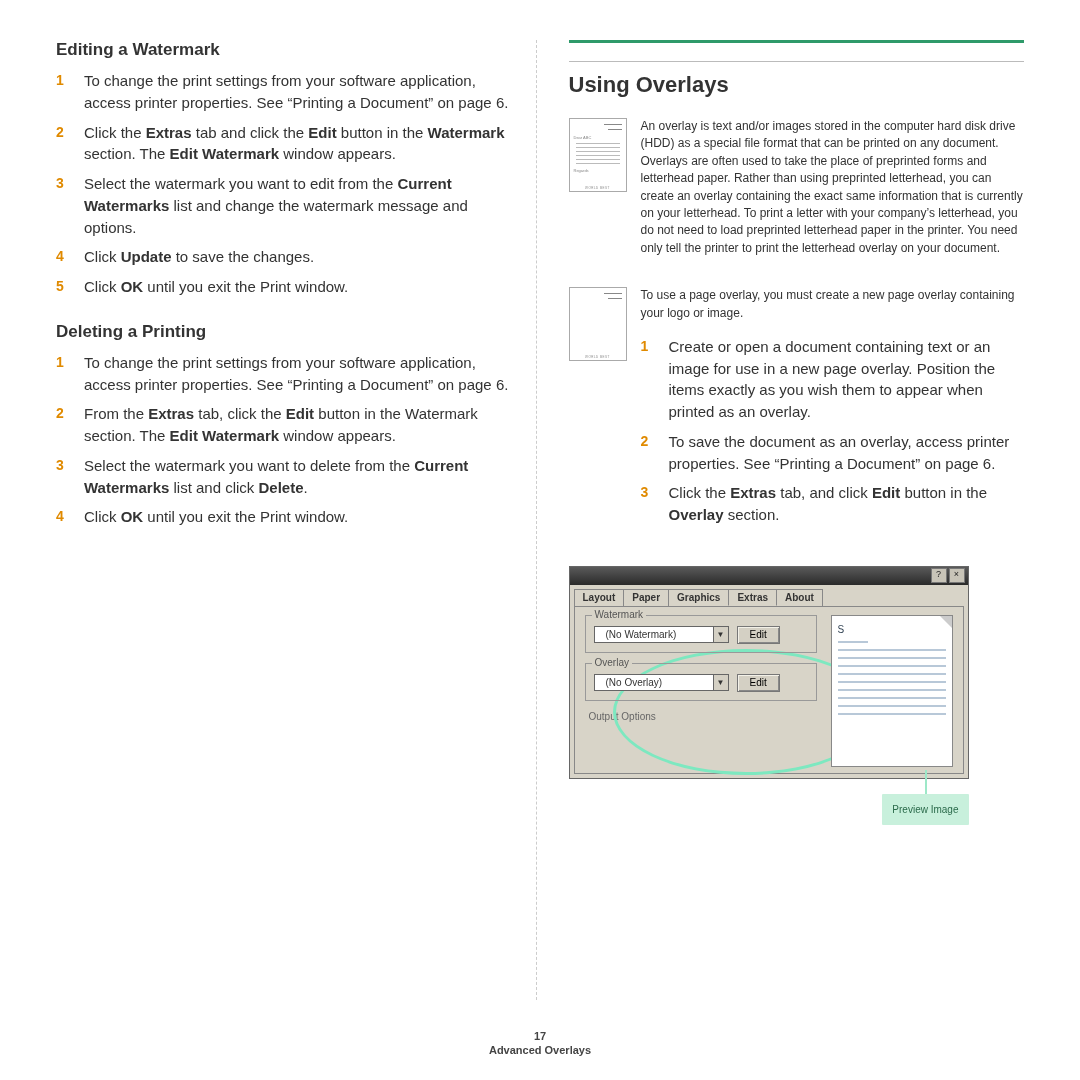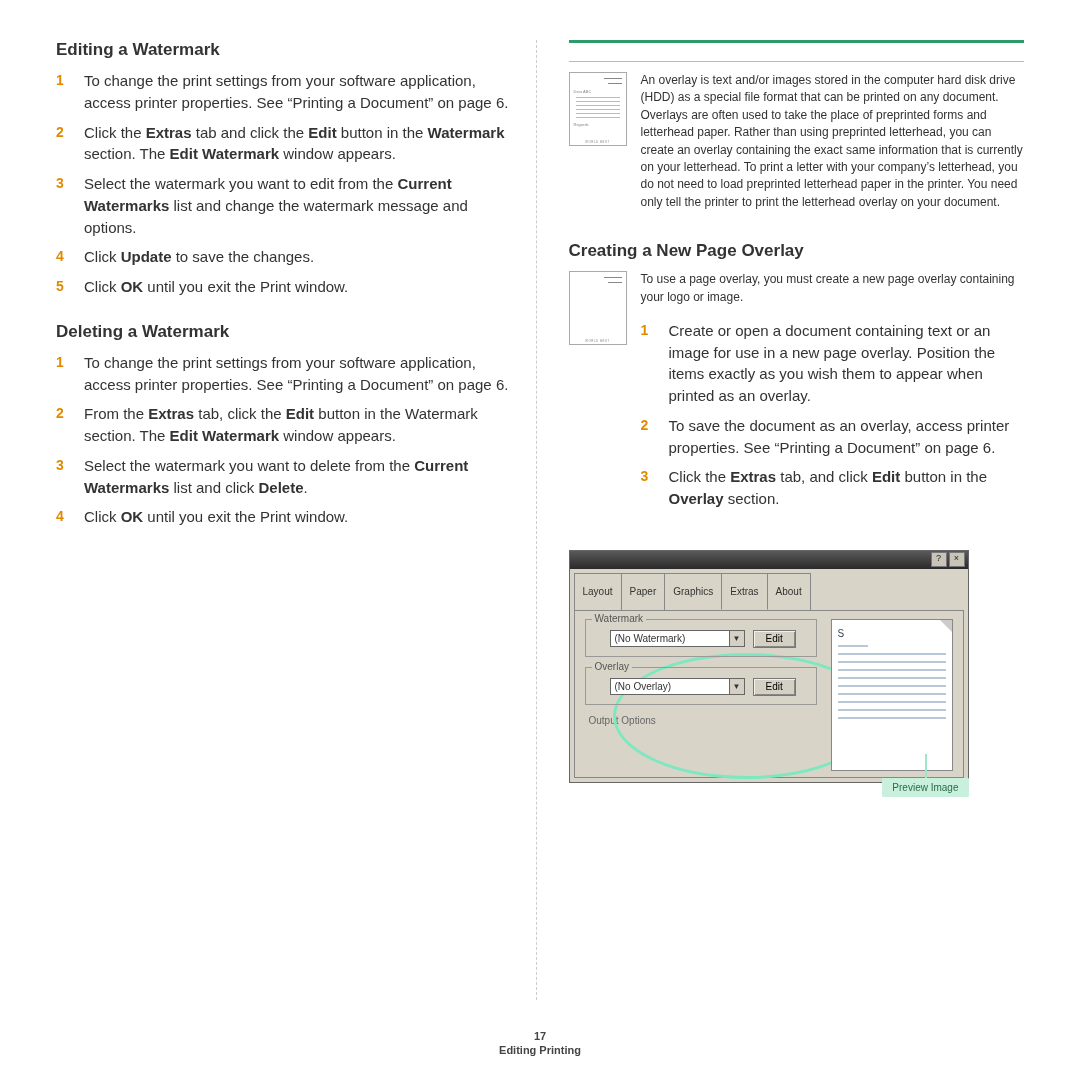--- a/index.html
+++ b/index.html
@@ -138,44 +138,44 @@
     gap:2px;
   }
   .titlebar .btn {
     width:14px; height:13px; background:#c8c4b8; border:1px solid #777;
     font-size:9px; line-height:11px; text-align:center; color:#222;
   }
   .tabs {
     display:flex; padding: 4px 4px 0 4px; font-size:10px;
   }
   .tab {
-    padding: 12px 8px; border:1px solid #888; border-bottom:none;
-    background:#d8d4c8; margin-right:-1px; color:#333;
+    padding: 2px 8px; border:1px solid #888; border-bottom:none;
+    background:#d8d4c8; margin-right:-1px; color:#333;font-weight:bold;
   }
   .tab.active { background:#d8d4c8; position:relative; z-index:2; border-bottom:1px solid #d8d4c8;}
   .panel {
     border:1px solid #888; margin:0 4px 4px 4px; padding: 8px 10px 6px 10px;
     display:flex; gap:14px;
   }
   .panel-left { flex:1; }
   .fieldset {
     border:1px solid #999; padding: 10px 8px 8px 8px; margin-bottom:10px;
     position:relative;
   }
   .fieldset .legend {
     position:absolute; top:-7px; left:6px; background:#d8d4c8;
     padding:0 3px; font-size:10px; color:#555;
   }
   .combo {
     display:flex; align-items:center;
   }
   .combo .sel {
     border:1px solid #666; background:#fff; height:17px; font-size:10px;
-    padding:1px 4px; width:120px; box-sizing:border-box;
-    display:flex; align-items:center;margin-left:16px;
+    padding:1px 11px; width:120px; box-sizing:border-box;
+    display:flex; align-items:center;
   }
   .combo .drop {
     width:15px; height:17px; border:1px solid #666; border-left:none;
     background:#d4d0c4; display:flex; align-items:center; justify-content:center;
     font-size:8px; color:#333; box-sizing:border-box;
   }
   .editbtn {
     margin-left:8px; height:18px; border:1px solid #777;
     background:#d4d0c4; padding:0 12px; font-size:10px;
     box-shadow: inset 1px 1px 0 #f3f1e8, inset -1px -1px 0 #888;
@@ -199,21 +199,21 @@
   }
   .callout-line {
     position:absolute;
     right:42px; top:204px;
     width:2px; height:24px; background:#9de8c8;
   }
   .callout-box {
     position:absolute;
     right:0; top:228px;
     background:#c8f0dc;
-    padding:4px 10px;
+    padding:10px 10px;
     font-size:10px;
     color:#2a6a4a;
     border-radius:1px;
   }
   .cut { font-size:10px; color:#666; margin:4px 0 0 4px; }
 </style>
 </head>
 <body>
 
 <div class="page">
@@ -221,52 +221,52 @@
   <div class="col col-left">
     <h2>Editing a Watermark</h2>
     <ol class="steps">
       <li>To change the print settings from your software application, access printer properties. See “Printing a Document” on page 6.</li>
       <li>Click the <b>Extras</b> tab and click the <b>Edit</b> button in the <b>Watermark</b> section. The <b>Edit Watermark</b> window appears.</li>
       <li>Select the watermark you want to edit from the <b>Current Watermarks</b> list and change the watermark message and options.</li>
       <li>Click <b>Update</b> to save the changes.</li>
       <li>Click <b>OK</b> until you exit the Print window.</li>
     </ol>
 
-    <h2>Deleting a Watermark</h2>
+    <h2>Deleting a Printing</h2>
     <ol class="steps">
       <li>To change the print settings from your software application, access printer properties. See “Printing a Document” on page 6.</li>
       <li>From the <b>Extras</b> tab, click the <b>Edit</b> button in the Watermark section. The <b>Edit Watermark</b> window appears.</li>
       <li>Select the watermark you want to delete from the <b>Current Watermarks</b> list and click <b>Delete</b>.</li>
       <li>Click <b>OK</b> until you exit the Print window.</li>
     </ol>
   </div>
 
   <div class="col col-right">
     <div class="right-top-rule"></div>
     <div class="right-top-rule-gray"></div>
+    <h1>Using Overlays</h1>
 
     <div class="section-with-thumb">
       <div class="thumb">
         <div style="text-align:right"><div style="display:inline-block;width:18px;height:1px;background:#888;margin-bottom:1px"></div><br><div style="display:inline-block;width:14px;height:1px;background:#888"></div></div>
         <div class="tiny" style="margin-top:4px">Dear ABC</div>
         <div class="line"></div>
           <div class="line"></div>
           <div class="line"></div>
         <div class="line"></div>
           <div class="line"></div>
           <div class="line"></div>
         <div class="tiny" style="margin-top:4px">Regards</div>
         <div class="foot">WORLD BEST</div>
       </div>
       <div class="txt">
         <p class="body">An overlay is text and/or images stored in the computer hard disk drive (HDD) as a special file format that can be printed on any document. Overlays are often used to take the place of preprinted forms and letterhead paper. Rather than using preprinted letterhead, you can create an overlay containing the exact same information that is currently on your letterhead. To print a letter with your company’s letterhead, you do not need to load preprinted letterhead paper in the printer. You need only tell the printer to print the letterhead overlay on your document.</p>
       </div>
     </div>
 
-    <h2>Creating a New Page Overlay</h2>
     <div class="section-with-thumb">
       <div class="thumb">
         <div style="text-align:right"><div style="display:inline-block;width:18px;height:1px;background:#888;margin-bottom:1px"></div><br><div style="display:inline-block;width:14px;height:1px;background:#888"></div></div>
         <div class="foot">WORLD BEST</div>
       </div>
       <div class="txt">
         <p class="body">To use a page overlay, you must create a new page overlay containing your logo or image.</p>
         <ol class="steps">
           <li>Create or open a document containing text or an image for use in a new page overlay. Position the items exactly as you wish them to appear when printed as an overlay.</li>
           <li>To save the document as an overlay, access printer properties. See “Printing a Document” on page 6.</li>
@@ -329,14 +329,14 @@
       </div>
       <div class="callout-line"></div>
       <div class="callout-box">Preview Image</div>
     </div>
 
   </div>
 </div>
 
 <div class="footer">
   <span class="pg">17</span>
-  <span>Editing Printing</span>
+  <span>Advanced Overlays</span>
 </div>
 
 </body></html>

